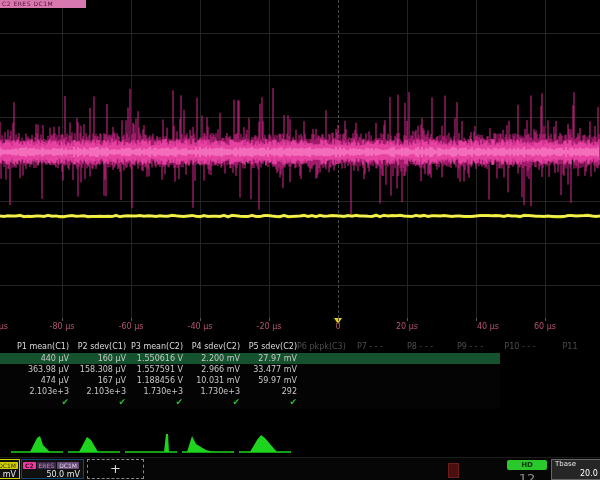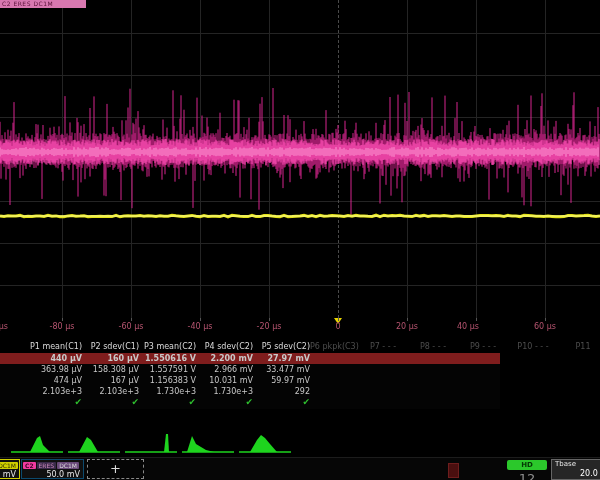--- a/index.html
+++ b/index.html
@@ -26,23 +26,23 @@
     position:absolute;top:4px;width:56px;text-align:center;
     font-size:8px;color:#b5546f;white-space:nowrap;
   }
   #trig-marker{
     position:absolute;top:0;left:334px;width:0;height:0;
     border-left:4px solid transparent;border-right:4px solid transparent;
     border-top:6px solid #e8d400;
   }
   
   #mtable{position:absolute;left:0;top:340px;width:600px;}
-  .trow{display:flex;width:500px;height:11px;line-height:11px;padding-left:25px;box-sizing:border-box;}
+  .trow{display:flex;width:500px;height:11px;line-height:11px;padding-left:12px;box-sizing:border-box;}
   .trow.head{height:13px;line-height:13px;}
-  .trow.odd{background:#7f1d1d;font-weight:bold;}
+  .trow.odd{background:#14532d;}
   .trow.even{background:#040404;}
   .tcell{width:57px;flex:0 0 57px;text-align:right;font-size:8px;color:#c9c9c9;
          overflow:hidden;white-space:nowrap;}
   .tcell.hd{color:#dcdcdc;}
   .tcell.dim{width:50px;flex:0 0 50px;color:#4d4d4d;padding-right:4px;box-sizing:border-box;text-align:center;}
   .tcell.chk{color:#2fbf2f;font-size:9px;}
   
   #histrow{position:absolute;left:0;top:430px;width:600px;height:27px;background:#000;}
   .histicon{position:absolute;top:2px;width:58px;height:24px;}
   
@@ -112,21 +112,21 @@
       <div class="xlabel" style="left: 103px;">-60 µs</div>
       <div class="xtick" style="left: 200px;"></div>
       <div class="xlabel" style="left: 172px;">-40 µs</div>
       <div class="xtick" style="left: 269px;"></div>
       <div class="xlabel" style="left: 241px;">-20 µs</div>
       <div class="xtick" style="left: 338px;"></div>
       <div class="xlabel" style="left: 310px;">0</div>
       <div class="xtick" style="left: 407px;"></div>
       <div class="xlabel" style="left: 379px;">20 µs</div>
       <div class="xtick" style="left: 476px;"></div>
-      <div class="xlabel" style="left: 440px; text-align: center;">40 µs</div>
+      <div class="xlabel" style="left: 460px; text-align: center;">40 µs</div>
       <div class="xtick" style="left: 545px;"></div>
       <div class="xlabel" style="left: 517px;">60 µs</div>
       <div class="xlabel" style="left: 586px;">80 µs</div>
     </div>
 
   <div id="mtable">
       <div class="trow head">
         <div class="tcell hd">P1 mean(C1)</div>
         <div class="tcell hd">P2 sdev(C1)</div>
         <div class="tcell hd">P3 mean(C2)</div>
@@ -149,21 +149,21 @@
       <div class="trow even">
         <div class="tcell">363.98 µV</div>
         <div class="tcell">158.308 µV</div>
         <div class="tcell">1.557591 V</div>
         <div class="tcell">2.966 mV</div>
         <div class="tcell">33.477 mV</div>
       </div>
       <div class="trow even">
         <div class="tcell">474 µV</div>
         <div class="tcell">167 µV</div>
-        <div class="tcell">1.156383 V</div>
+        <div class="tcell">1.188456 V</div>
         <div class="tcell">10.031 mV</div>
         <div class="tcell">59.97 mV</div>
       </div>
       <div class="trow even">
         <div class="tcell">2.103e+3</div>
         <div class="tcell">2.103e+3</div>
         <div class="tcell">1.730e+3</div>
         <div class="tcell">1.730e+3</div>
         <div class="tcell">292</div>
       </div>

